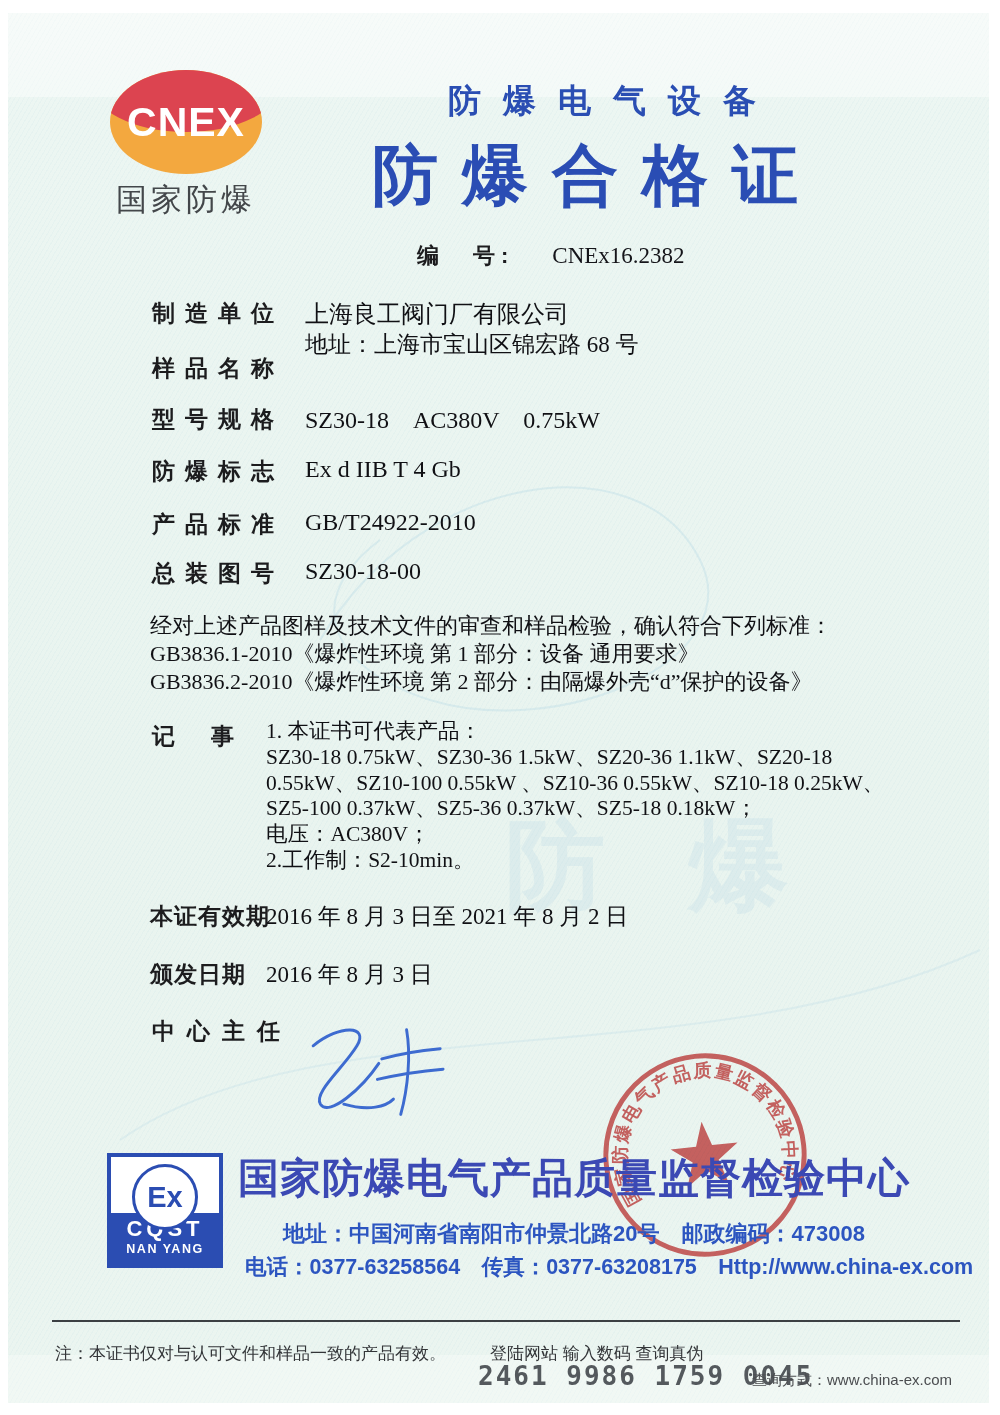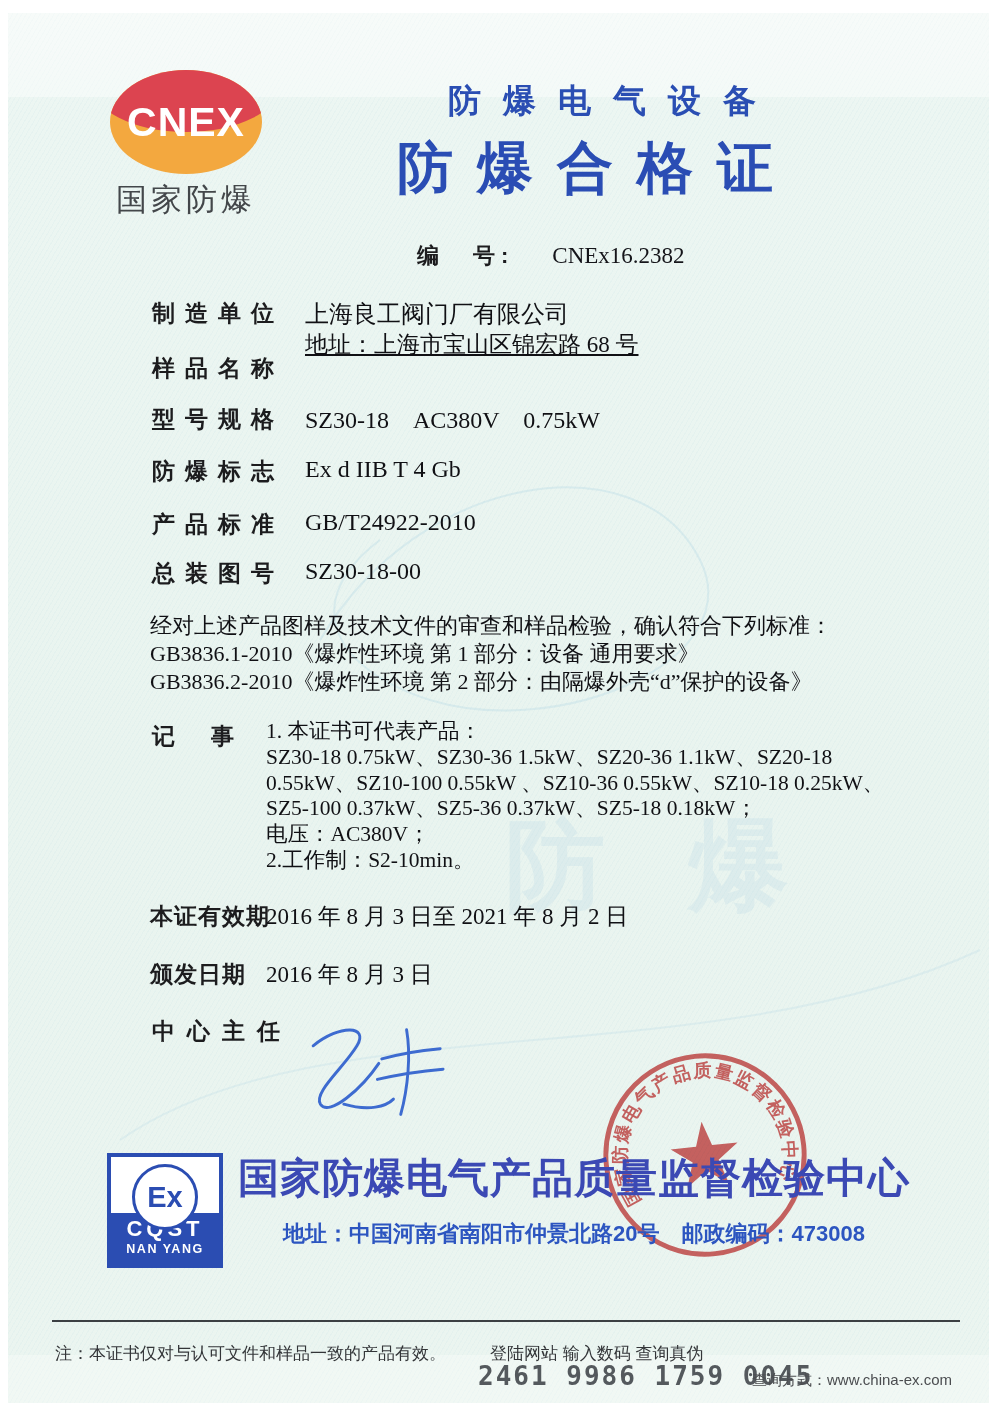--- a/index.html
+++ b/index.html
@@ -22,31 +22,31 @@
   .oval-red{position:absolute;left:-12%;top:-32%;width:124%;height:92%;background:#dc4450;border-radius:50%;}
   .oval-text{position:absolute;inset:0;display:flex;align-items:center;justify-content:center;
         color:#ffffff;font-weight:800;font-size:41px;letter-spacing:1px;}
   .logo-caption{position:absolute;left:96px;top:179px;width:180px;text-align:center;
         font-size:31px;color:#43474a;font-weight:500;letter-spacing:4px;}
 
   
   .subtitle{position:absolute;left:408px;top:79px;width:410px;text-align:center;
         font-size:33px;font-weight:700;letter-spacing:22px;color:#2a4eb3;}
   .title{position:absolute;left:362px;top:131px;width:470px;text-align:center;
-        font-size:56px;font-weight:700;letter-spacing:24px;color:#2a4db4;}
+        font-size:66px;font-weight:700;letter-spacing:24px;color:#2a4db4;}
   .certno{position:absolute;left:417px;top:241px;display:flex;gap:38px;align-items:baseline;}
   .certno-label{font-size:22px;font-weight:700;color:#1c1c1e;letter-spacing:6px;}
   .certno-value{font-family:"Liberation Serif",serif;font-size:23px;color:#15151a;}
 
   
   .lbl{position:absolute;left:152px;font-size:23px;font-weight:600;color:#1c1c1e;letter-spacing:10px;white-space:nowrap;}
   .lbl-tight{position:absolute;left:150px;font-size:23px;font-weight:600;color:#1c1c1e;letter-spacing:1px;white-space:nowrap;}
   .val{position:absolute;left:305px;font-family:"Liberation Serif",serif;font-size:24px;color:#101014;white-space:nowrap;}
   .val2{position:absolute;left:266px;font-family:"Liberation Serif",serif;font-size:23px;color:#101014;white-space:nowrap;}
-  .r0{top:298px;} .r0e{top:329px;font-size:23px;text-decoration:underline;} .r1{top:353px;} .r2{top:404px;}
+  .r0{top:298px;} .r0e{top:329px;font-size:23px;} .r1{top:353px;} .r2{top:404px;}
   .r3{top:456px;} .r4{top:509px;} .r5{top:558px;}
 
   .std{position:absolute;left:150px;font-family:"Liberation Serif",serif;font-size:22px;color:#101014;white-space:nowrap;}
   .s0{top:611px;} .s1{top:639px;} .s2{top:667px;}
 
   .remarks-label{top:721px;letter-spacing:36px;}
   .remarks{position:absolute;left:266px;top:719px;font-family:"Liberation Serif",serif;
         font-size:21.5px;color:#101014;line-height:25.8px;white-space:nowrap;}
   .vrow-l{top:901px;} .vrow-v{top:901px;}
   .irow-l{top:959px;} .irow-v{top:959px;}
@@ -173,20 +173,21 @@
   <div class="exlogo">
     <div class="exlogo-band">
       <div class="exlogo-l1">CQST</div>
       <div class="exlogo-l2">NAN YANG</div>
     </div>
     <div class="exlogo-circ">Ex</div>
   </div>
 
   <div class="issuer-name">国家防爆电气产品质量监督检验中心</div>
   <div class="issuer-address">地址：中国河南省南阳市仲景北路20号　邮政编码：473008</div>
+  <div class="issuer-contact">电话：0377-63258564　传真：0377-63208175　Http://www.china-ex.com</div>
 
   <div class="rule"></div>
   <div class="noterow">
     <span>注：本证书仅对与认可文件和样品一致的产品有效。</span>
     <span>登陆网站 输入数码 查询真伪</span>
   </div>
   <div class="code">2461 9986 1759 0045</div>
   <div class="query">查询方式：www.china-ex.com</div>
 </div>
 

